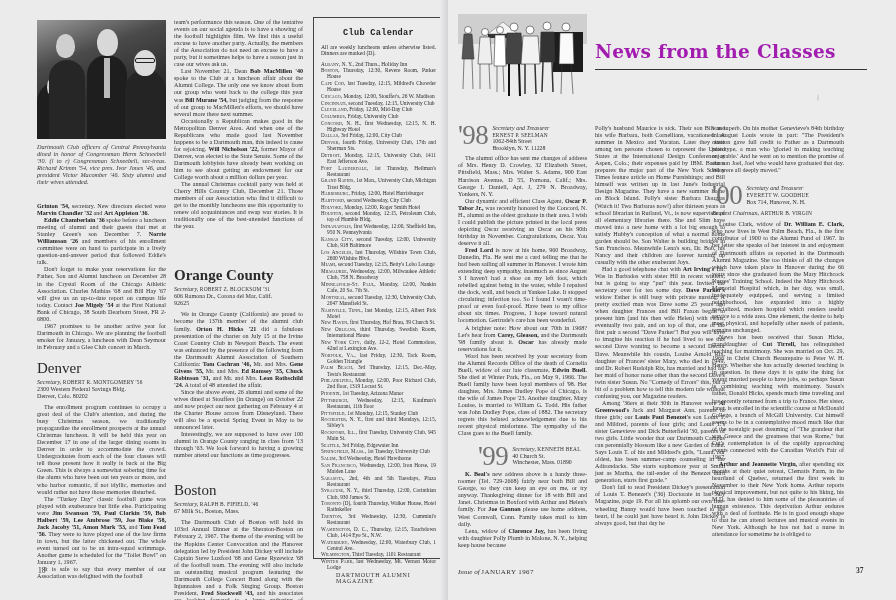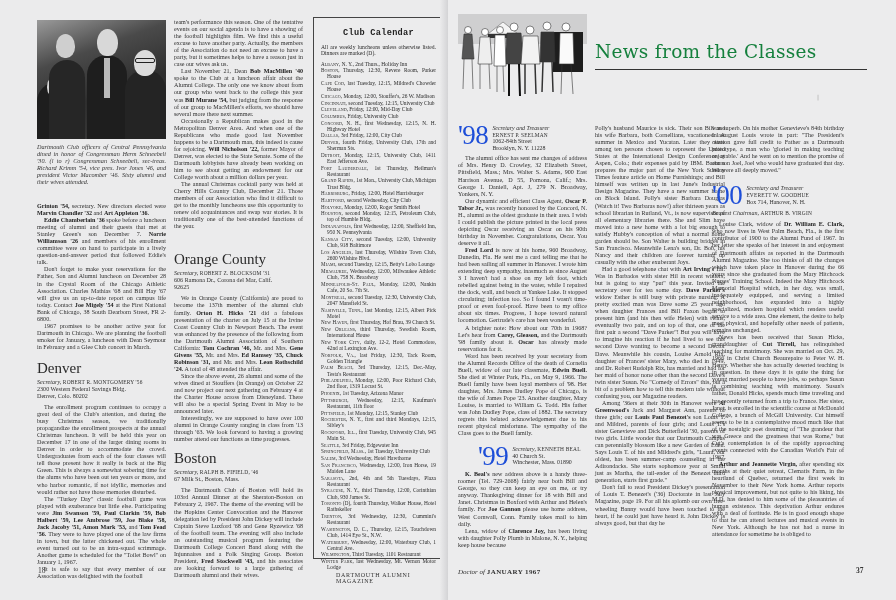--- a/index.html
+++ b/index.html
@@ -29,25 +29,25 @@
   .calendar { position: absolute; left: 313px; top: 17px; width: 131px; height: 542px;
     border: 1.2px solid #444; background: #ececed; padding: 6px 7px; }
   .calendar h2 { font-family: Liberation Mono, monospace; font-weight: bold; font-size: 8.6px; text-align: center; margin: 4px 0 6px; letter-spacing: 0.3px; color: #222; }
   .cal-intro { font-size: 5.6px; line-height: 6.3px; margin-bottom: 4px; text-align: justify; }
   .cal-entry { font-size: 5.4px; line-height: 6.15px; padding-left: 6px; text-indent: -6px; text-align: justify; margin-bottom: 0.5px; }
   .cal-city { font-variant: small-caps; font-size: 5.1px; letter-spacing: 0.1px; }
   .footer-left-num { position: absolute; left: 38px; top: 566px; font-size: 7.5px; color: #333; }
   .footer-mag { position: absolute; left: 336px; top: 572px; font-size: 6px; letter-spacing: 0.7px; color: #333; }
   
   .drawing { position: absolute; left: 458px; top: 14px; width: 129px; height: 84px; overflow: hidden; }
-  .news-title { position: absolute; left: 595px; top: 41px; font-family: "DejaVu Serif", serif; font-weight: normal;
-    font-size: 18.5px; letter-spacing: 0.3px; color: #15803d; white-space: nowrap; }
+  .news-title { position: absolute; left: 595px; top: 41px; font-family: "DejaVu Serif", serif; font-weight: bold;
+    font-size: 18.5px; letter-spacing: 0.3px; color: #a21caf; white-space: nowrap; }
   .news-rule { position: absolute; left: 595px; top: 69px; width: 272px; height: 1.4px; background: #333; }
   .classhead { display: flex; align-items: flex-start; margin: 2px 0 4px; }
-  .classyr { font-size: 27px; line-height: 22px; font-family: "Liberation Serif", serif; margin-right: 4px; color: #1d4ed8; letter-spacing: -0.5px; }
+  .classyr { font-size: 27px; line-height: 22px; font-family: "Liberation Serif", serif; margin-right: 4px; color: #737373; letter-spacing: -0.5px; }
   .classinfo { font-size: 5.9px; line-height: 6.6px; padding-top: 1px; }
   .issue { position: absolute; left: 458px; top: 568px; font-size: 7px; color: #333; }
   .issue i { font-style: italic; }
   .footer-right-num { position: absolute; left: 856px; top: 566px; font-size: 7.5px; color: #333; font-weight: bold; }
   .smudge { position: absolute; left: 815px; top: 95px; width: 8px; height: 12px; color: #bbb; font-size: 10px; }
 </style>
 </head>
 <body>
 
 <div class="page page-left">
@@ -82,31 +82,31 @@
     <p><span>The "Turkey Day" classic football game was played with exuberance but little else. Participating were </span><b>Jim Swanson '59, Paul Clarkin '59, Bob Halbert '59, Lee Ambrose '59, Joe Blake '58, Jack Jacoby '51, Amon Mark '53,</b><span> and </span><b>Tom Fead '56.</b><span> They were to have played one of the law firms in town, but the latter chickened out. The whole event turned out to be an intra-squad scrimmage. Another game is scheduled for the "Toilet Bowl" on January 1, 1967.</span></p>
     <p>It is safe to say that every member of our Association was delighted with the football</p>
   </div>
 
   <div class="col" style="left:174px;top:19px;width:129px;">
     <p class="noind">team's performance this season. One of the tentative events on our social agenda is to have a showing of the football highlights film. We find this a useful excuse to have another party. Actually, the members of the Association do not need an excuse to have a party, but it sometimes helps to have a reason just in case our wives ask us.</p>
     <p><span>Last November 21, Dean </span><b>Bob MacMillen '40</b><span> spoke to the Club at a luncheon affair about the Alumni College. The only one we know about from our group who went back to the college this year was </span><b>Bill Murane '54,</b><span> but judging from the response of our group to MacMillen's efforts, we should have several more there next summer.</span></p>
     <p><span>Occasionally a Republican makes good in the Metropolitan Denver Area. And when one of the Republicans who made good last November happens to be a Dartmouth man, this indeed is cause for rejoicing. </span><b>Will Nicholson '22,</b><span> former Mayor of Denver, was elected to the State Senate. Some of the Dartmouth lobbyists have already been working on him to see about getting an endowment for our College worth about a million dollars per year.</span></p>
     <p>The annual Christmas cocktail party was held at Cherry Hills Country Club, December 21. Those members of our Association who find it difficult to get to the monthly luncheons use this opportunity to renew old acquaintances and swap war stories. It is traditionally one of the best-attended functions of the year.</p>
 
-    <h3 class="section-head" style="margin-top:20px;">Orange County</h3>
+    <h3 class="section-head" style="margin-top:36px;font-weight:bold;">Orange County</h3>
     <div class="addr">
       <span class="sec">Secretary,</span> <span class="sc">ROBERT Z. BLOCKSOM '31</span><br>
       <span>606 Ramona Dr., Corona del Mar, Calif.</span><br>
       <span>92625</span>
     </div>
     <p><span>We in Orange County (California) are proud to become the 137th member of the alumni club family. </span><b>Orton H. Hicks '21</b><span> did a fabulous presentation of the charter on July 15 at the Irvine Coast Country Club in Newport Beach. The event was enhanced by the presence of the following from the Dartmouth Alumni Association of Southern California: </span><b>Tom Cochran '46,</b><span> Mr. and Mrs. </span><b>Gene Givens '55,</b><span> Mr. and Mrs. </span><b>Ed Ramsey '35, Chuck Robinson '31,</b><span> and Mr. and Mrs. </span><b>Leon Rothschild '24.</b><span> A total of 48 attended the affair.</span></p>
     <p>Since the above event, 26 alumni and some of the wives dined at Stouffers (in Orange) on October 22 and now project our next gathering on February 4 at the Charter House across from Disneyland. There will also be a special Spring Event in May to be announced later.</p>
     <p>Interestingly, we are supposed to have over 100 alumni in Orange County ranging in class from '13 through '63. We look forward to having a growing number attend our functions as time progresses.</p>
 
-    <h3 class="section-head" style="margin-top:6px;">Boston</h3>
+    <h3 class="section-head" style="margin-top:22px;">Boston</h3>
     <div class="addr">
       <span class="sec">Secretary,</span> <span class="sc">RALPH B. FIFIELD, '46</span><br>
       <span>67 Milk St., Boston, Mass.</span>
     </div>
     <p><span>The Dartmouth Club of Boston will hold its 103rd Annual Dinner at the Sheraton-Boston on February 2, 1967. The theme of the evening will be the Hopkins Center Convocation and the Hanover delegation led by President John Dickey will include Captain Steve Luxford '68 and Gene Ryzewicz '68 of the football team. The evening will also include an outstanding musical program featuring the Dartmouth College Concert Band along with the Injunnaires and a Folk Singing Group. Boston President, </span><b>Fred Stockwell '43,</b><span> and his associates are looking forward to a large gathering of Dartmouth alumni and their wives.</span></p>
   </div>
 
   <div class="calendar">
     <h2>Club Calendar</h2>
     <div class="cal-intro">All are weekly luncheons unless otherwise listed. Dinners are marked (D).</div>
@@ -252,14 +252,14 @@
       <span class="sc">EVERETT W. GOODHUE</span><br>
       <span>Box 714, Hanover, N. H.</span>
     </div>
   </div>
   <div class="addr"><span class="sec">Bequest Chairman,</span> <span class="sc">ARTHUR B. VIRGIN</span></div>
   <p><span>Louise Clark, widow of </span><b>Dr. William E. Clark,</b><span> who now lives in West Palm Beach, Fla., is the first contributor of 1900 to the Alumni Fund of 1967. In her letter she speaks of her interest in and enjoyment of Dartmouth affairs as reported in the Dartmouth Alumni Magazine. She too thinks of all the changes which have taken place in Hanover during the 66 years since she graduated from the Mary Hitchcock Nurses' Training School. Indeed the Mary Hitchcock Memorial Hospital which, in her day, was small, inadequately equipped, and serving a limited neighborhood, has expanded into a highly specialized, modern hospital which renders useful service to a wide area. One element, the desire to help meet physical, and hopefully other needs of patients, remains unchanged.</span></p>
   <p><span>News has been received that Susan Hicks, granddaughter of </span><b>Cut Tirrell,</b><span> has relinquished teaching for matrimony. She was married on Oct. 29, 1966 in Christ Church Beaurepaire to Peter W. H. Henry. Whether she has actually deserted teaching is in question. In these days it is quite the thing for young married people to have jobs, so perhaps Susan is combining teaching with matrimony. Susan's father, Donald Hicks, spends much time traveling and has recently returned from a trip to France. Her sister, Janet, is enrolled in the scientific course at McDonald College, a branch of McGill University. Cut himself seems to be in a contemplative mood much like that of the nostalgic poet dreaming of "The grandeur that was Greece and the greatness that was Rome," but Cut's contemplation is of the rapidly approaching events connected with the Canadian World's Fair of 1967.</span></p>
   <p><b>Arthur and Jeannette Virgin,</b><span> after spending six months at their quiet retreat, Clematis Farm, in the heartland of Quebec, returned the first week in November to their New York home. Arthur reports physical improvement, but not quite to his liking, his M.D. has denied to him some of the pleasantries of human existence. This deprivation Arthur endures with a deal of fortitude. He is in good enough shape to that he can attend lectures and musical events in New York. Although he has not had a nurse in attendance for sometime he is obliged to</span></p>
 </div>
 
-<div class="issue"><i>Doctor of</i> <span style="font-variant:small-caps;letter-spacing:0.4px;font-weight:bold;">JANUARY 1967</span></div>
+<div class="issue"><i>Issue of</i> <span style="font-variant:small-caps;letter-spacing:0.4px;">JANUARY 1967</span></div>
 <div class="footer-right-num">37</div>
 
 </body></html>

